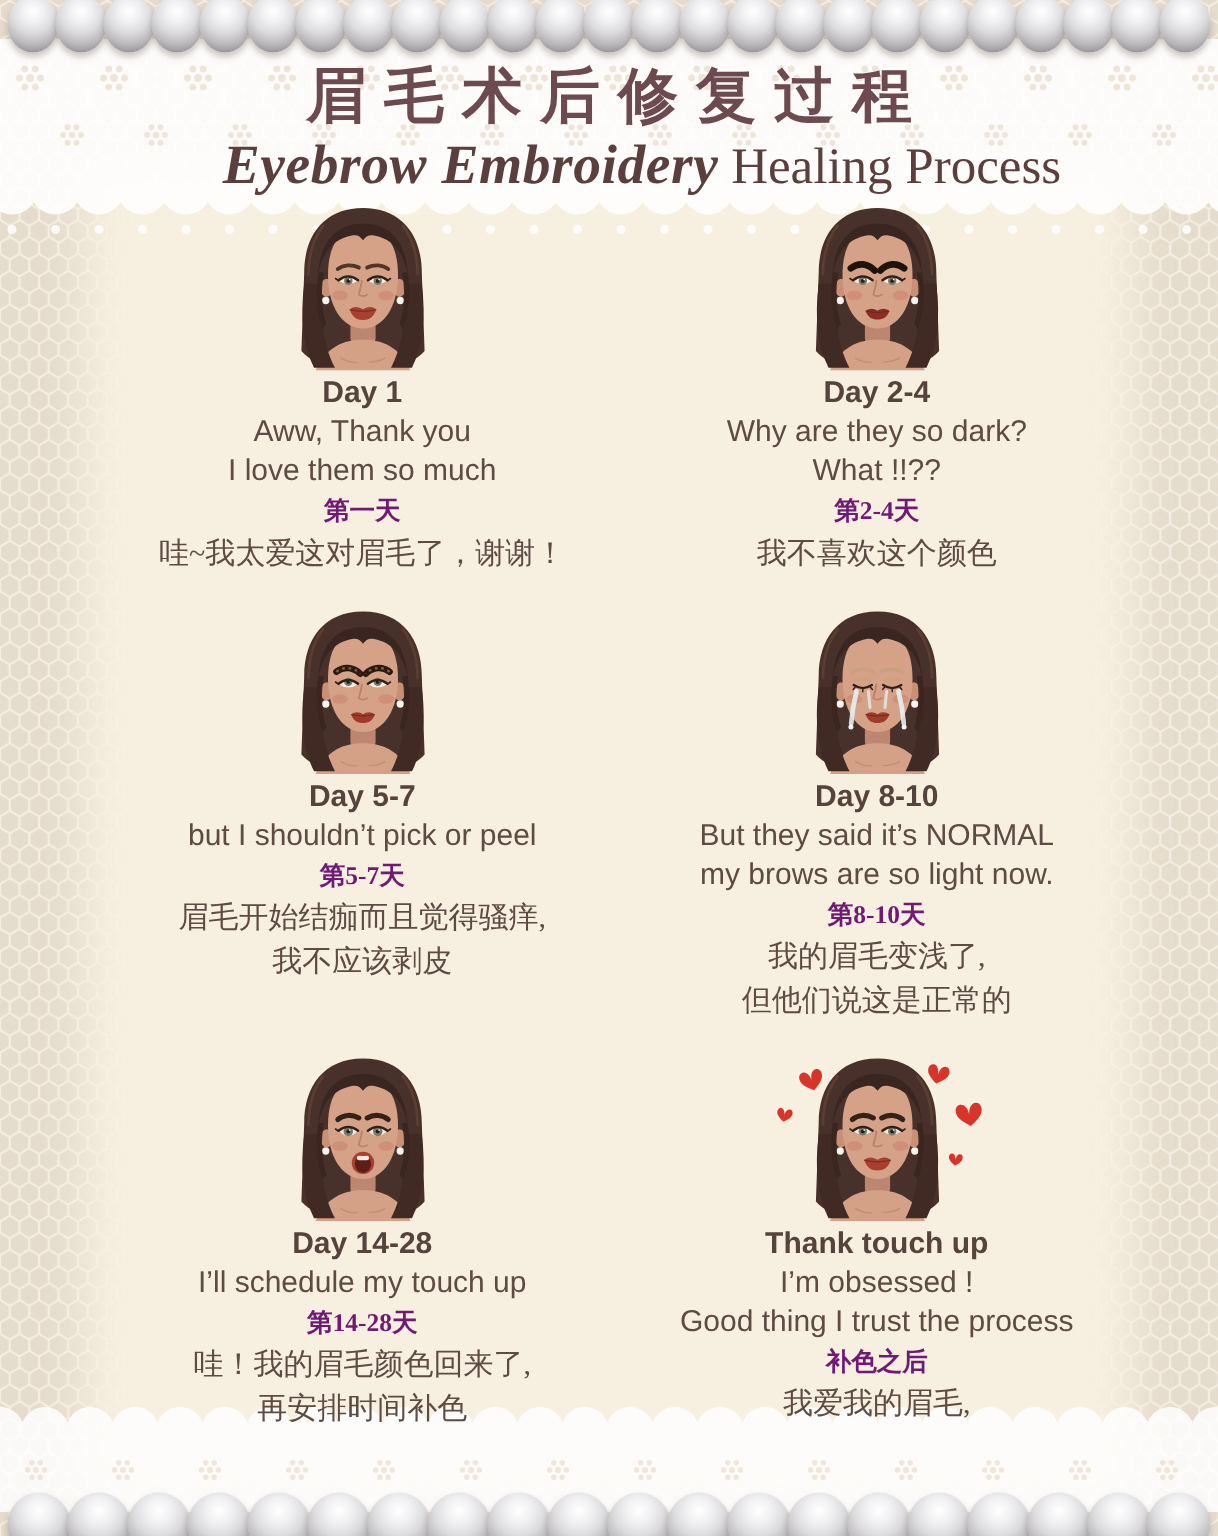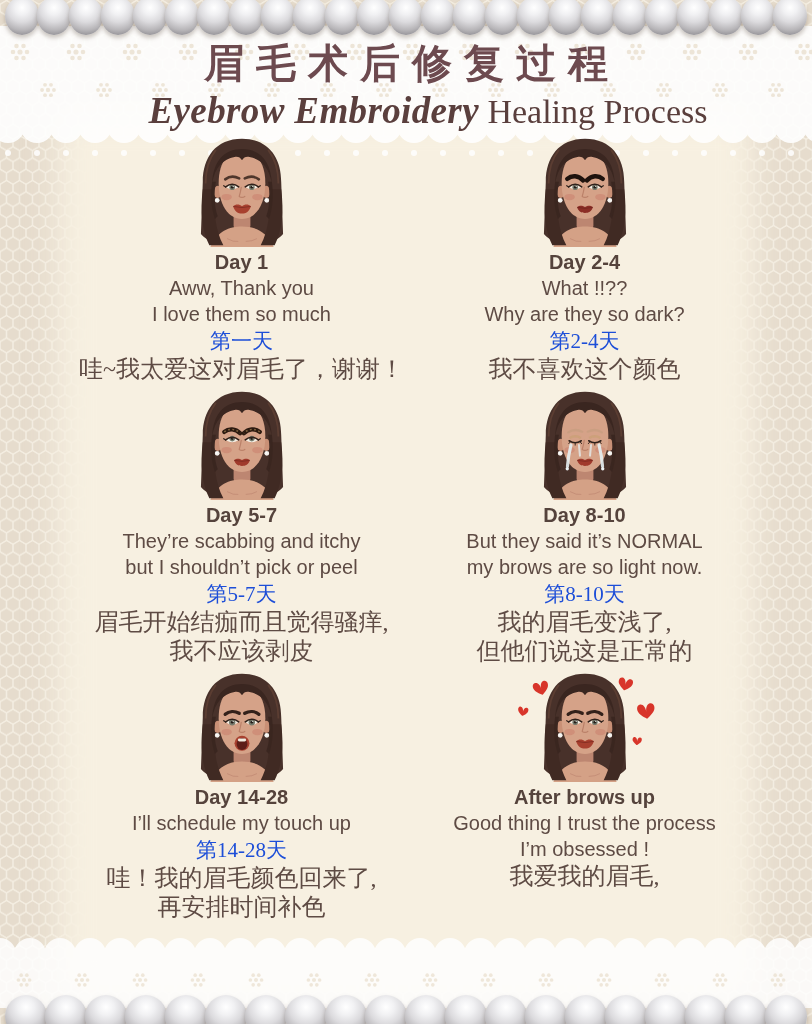--- a/index.html
+++ b/index.html
@@ -23,29 +23,29 @@
   .pearl-row.bottom .pearl{width:42px;height:43px;}
 
   header{position:relative;z-index:5;text-align:center;padding-top:40px;}
   .title-zh{margin:0;font-family:"Liberation Serif","DejaVu Serif",serif;font-weight:700;
     font-size:40px;line-height:48px;color:#6d4a4f;letter-spacing:.30em;text-indent:.30em;}
   .subtitle{margin:0;font-family:"Liberation Serif","DejaVu Serif",serif;font-weight:400;
     font-size:34px;line-height:46px;color:#5a3f3d;padding-left:44px;}
   .subtitle .script{font-style:italic;font-weight:700;font-size:37px;letter-spacing:.01em;}
 
   main{position:relative;z-index:5;display:grid;grid-template-columns:1fr 1fr;
-    margin:0 56px 0 70px;row-gap:4px;}
+    margin:0 56px 0 70px;row-gap:20px;}
   .panel{text-align:center;}
   .avatar{height:114px;}
   .avatar svg{display:block;margin:0 auto;}
   .t-en{margin:0;font-size:20px;line-height:26px;font-weight:700;color:#55433c;}
   .line-en{margin:0;font-size:20px;line-height:26px;color:#5e4b44;}
-  .t-zh{margin:0;font-size:21px;line-height:28px;font-weight:400;color:#1d4ed8;
+  .t-zh{margin:0;font-size:17px;line-height:28px;font-weight:700;color:#701a75;
     font-family:"Liberation Serif","DejaVu Serif",serif;}
-  .line-zh{margin:0;font-size:24px;line-height:29px;color:#5e4b44;
+  .line-zh{margin:0;font-size:20px;line-height:29px;color:#5e4b44;
     font-family:"Liberation Serif","DejaVu Serif",serif;}
 </style>
 </head>
 <body>
 
 <div class="poster">
 
   <svg class="bg-hex" width="812" height="1024">
     <defs>
       <pattern id="hx" width="13" height="22.5" patternUnits="userSpaceOnUse">
@@ -620,22 +620,22 @@
               <path d="M83.5,55.5 Q90.5,50 97.5,55.5" stroke="#2e211b" stroke-width="1.7" fill="none" stroke-linecap="round"></path>
               <path d="M62.5,55.8 L60.4,54.3 M97.5,55.8 L99.6,54.3" stroke="#2e211b" stroke-width="1.2" stroke-linecap="round"></path>
             </g>
             <g>
               <path d="M71.5,77.5 C74.5,74.8 78,75.8 80,77.3 C82,75.8 85.5,74.8 88.5,77.5 C86.8,82 84,83.6 80,83.6 C76,83.6 73.2,82 71.5,77.5 Z" fill="#8c2e26"></path>
               <path d="M71.5,77.5 Q80,79.6 88.5,77.5" stroke="#5e1d17" stroke-width=".8" fill="none" opacity=".6"></path>
             </g>
           </svg>
         </div>
     <h3 class="t-en">Day 2-4</h3>
-    <p class="line-en">What !!??</p>
-        <p class="line-en">Why are they so dark?</p>
+    <p class="line-en">Why are they so dark?</p>
+        <p class="line-en">What !!??</p>
         <h4 class="t-zh">第2-4天</h4>
   <p class="line-zh">我不喜欢这个颜色</p>
       </section>
 
   <section class="panel">
     <div class="avatar">
           <svg width="154" height="112" viewBox="0 0 160 120">
             <path d="M80,4 C52,4 38,24 38,50 L36,106 C45,116 58,118 66,113 L74,116 L86,116 L94,113 C102,118 115,116 124,106 L122,50 C122,24 108,4 80,4 Z" fill="#48312a"></path>
             <path d="M52,16 C44,26 41,38 41,52" stroke="#6d4a3a" stroke-width="2" fill="none" opacity=".5"></path>
             <path d="M108,16 C116,26 119,38 119,52" stroke="#6d4a3a" stroke-width="2" fill="none" opacity=".5"></path>
@@ -676,21 +676,20 @@
               <path d="M83.5,55.5 Q90.5,50 97.5,55.5" stroke="#2e211b" stroke-width="1.7" fill="none" stroke-linecap="round"></path>
               <path d="M62.5,55.8 L60.4,54.3 M97.5,55.8 L99.6,54.3" stroke="#2e211b" stroke-width="1.2" stroke-linecap="round"></path>
             </g>
             <g>
               <path d="M71.5,77.5 C74.5,74.8 78,75.8 80,77.3 C82,75.8 85.5,74.8 88.5,77.5 C86.8,82 84,83.6 80,83.6 C76,83.6 73.2,82 71.5,77.5 Z" fill="#a03a2c"></path>
               <path d="M71.5,77.5 Q80,79.6 88.5,77.5" stroke="#5e1d17" stroke-width=".8" fill="none" opacity=".6"></path>
             </g>
           </svg>
         </div>
     <h3 class="t-en">Day 5-7</h3>
-    <p class="line-en">They’re scabbing and itchy</p>
         <p class="line-en">but I shouldn’t pick or peel</p>
         <h4 class="t-zh">第5-7天</h4>
   <p class="line-zh">眉毛开始结痂而且觉得骚痒,</p>
         <p class="line-zh">我不应该剥皮</p>
       </section>
 
   <section class="panel">
     <div class="avatar">
           <svg width="154" height="112" viewBox="0 0 160 120">
             <path d="M80,4 C52,4 38,24 38,50 L36,106 C45,116 58,118 66,113 L74,116 L86,116 L94,113 C102,118 115,116 124,106 L122,50 C122,24 108,4 80,4 Z" fill="#48312a"></path>
@@ -846,20 +845,21 @@
             </g>
             <g>
               <path transform="translate(32,16) rotate(-15) scale(15)" fill="#d8352a" d="M0,0.28 C0,0.02 -0.12,-0.22 -0.32,-0.22 C-0.56,-0.22 -0.62,0.1 -0.46,0.32 C-0.32,0.52 0,0.72 0,0.72 C0,0.72 0.32,0.52 0.46,0.32 C0.62,0.1 0.56,-0.22 0.32,-0.22 C0.12,-0.22 0,0.02 0,0.28 Z"></path>
               <path transform="translate(14,42) rotate(10) scale(10)" fill="#d8352a" d="M0,0.28 C0,0.02 -0.12,-0.22 -0.32,-0.22 C-0.56,-0.22 -0.62,0.1 -0.46,0.32 C-0.32,0.52 0,0.72 0,0.72 C0,0.72 0.32,0.52 0.46,0.32 C0.62,0.1 0.56,-0.22 0.32,-0.22 C0.12,-0.22 0,0.02 0,0.28 Z"></path>
               <path transform="translate(124,12) rotate(12) scale(14)" fill="#d8352a" d="M0,0.28 C0,0.02 -0.12,-0.22 -0.32,-0.22 C-0.56,-0.22 -0.62,0.1 -0.46,0.32 C-0.32,0.52 0,0.72 0,0.72 C0,0.72 0.32,0.52 0.46,0.32 C0.62,0.1 0.56,-0.22 0.32,-0.22 C0.12,-0.22 0,0.02 0,0.28 Z"></path>
               <path transform="translate(145,40) rotate(-8) scale(17)" fill="#d8352a" d="M0,0.28 C0,0.02 -0.12,-0.22 -0.32,-0.22 C-0.56,-0.22 -0.62,0.1 -0.46,0.32 C-0.32,0.52 0,0.72 0,0.72 C0,0.72 0.32,0.52 0.46,0.32 C0.62,0.1 0.56,-0.22 0.32,-0.22 C0.12,-0.22 0,0.02 0,0.28 Z"></path>
               <path transform="translate(136,74) rotate(6) scale(9)" fill="#d8352a" d="M0,0.28 C0,0.02 -0.12,-0.22 -0.32,-0.22 C-0.56,-0.22 -0.62,0.1 -0.46,0.32 C-0.32,0.52 0,0.72 0,0.72 C0,0.72 0.32,0.52 0.46,0.32 C0.62,0.1 0.56,-0.22 0.32,-0.22 C0.12,-0.22 0,0.02 0,0.28 Z"></path>
             </g>
           </svg>
         </div>
-    <h3 class="t-en">After brows up</h3>
-    <p class="line-en">Good thing I trust the process</p>
-        <p class="line-en">I’m obsessed !</p>
+    <h3 class="t-en">Thank touch up</h3>
+    <p class="line-en">I’m obsessed !</p>
+        <p class="line-en">Good thing I trust the process</p>
+        <h4 class="t-zh">补色之后</h4>
   <p class="line-zh">我爱我的眉毛,</p>
       </section>
 </main>
 
 </div>
 
 </body></html>

